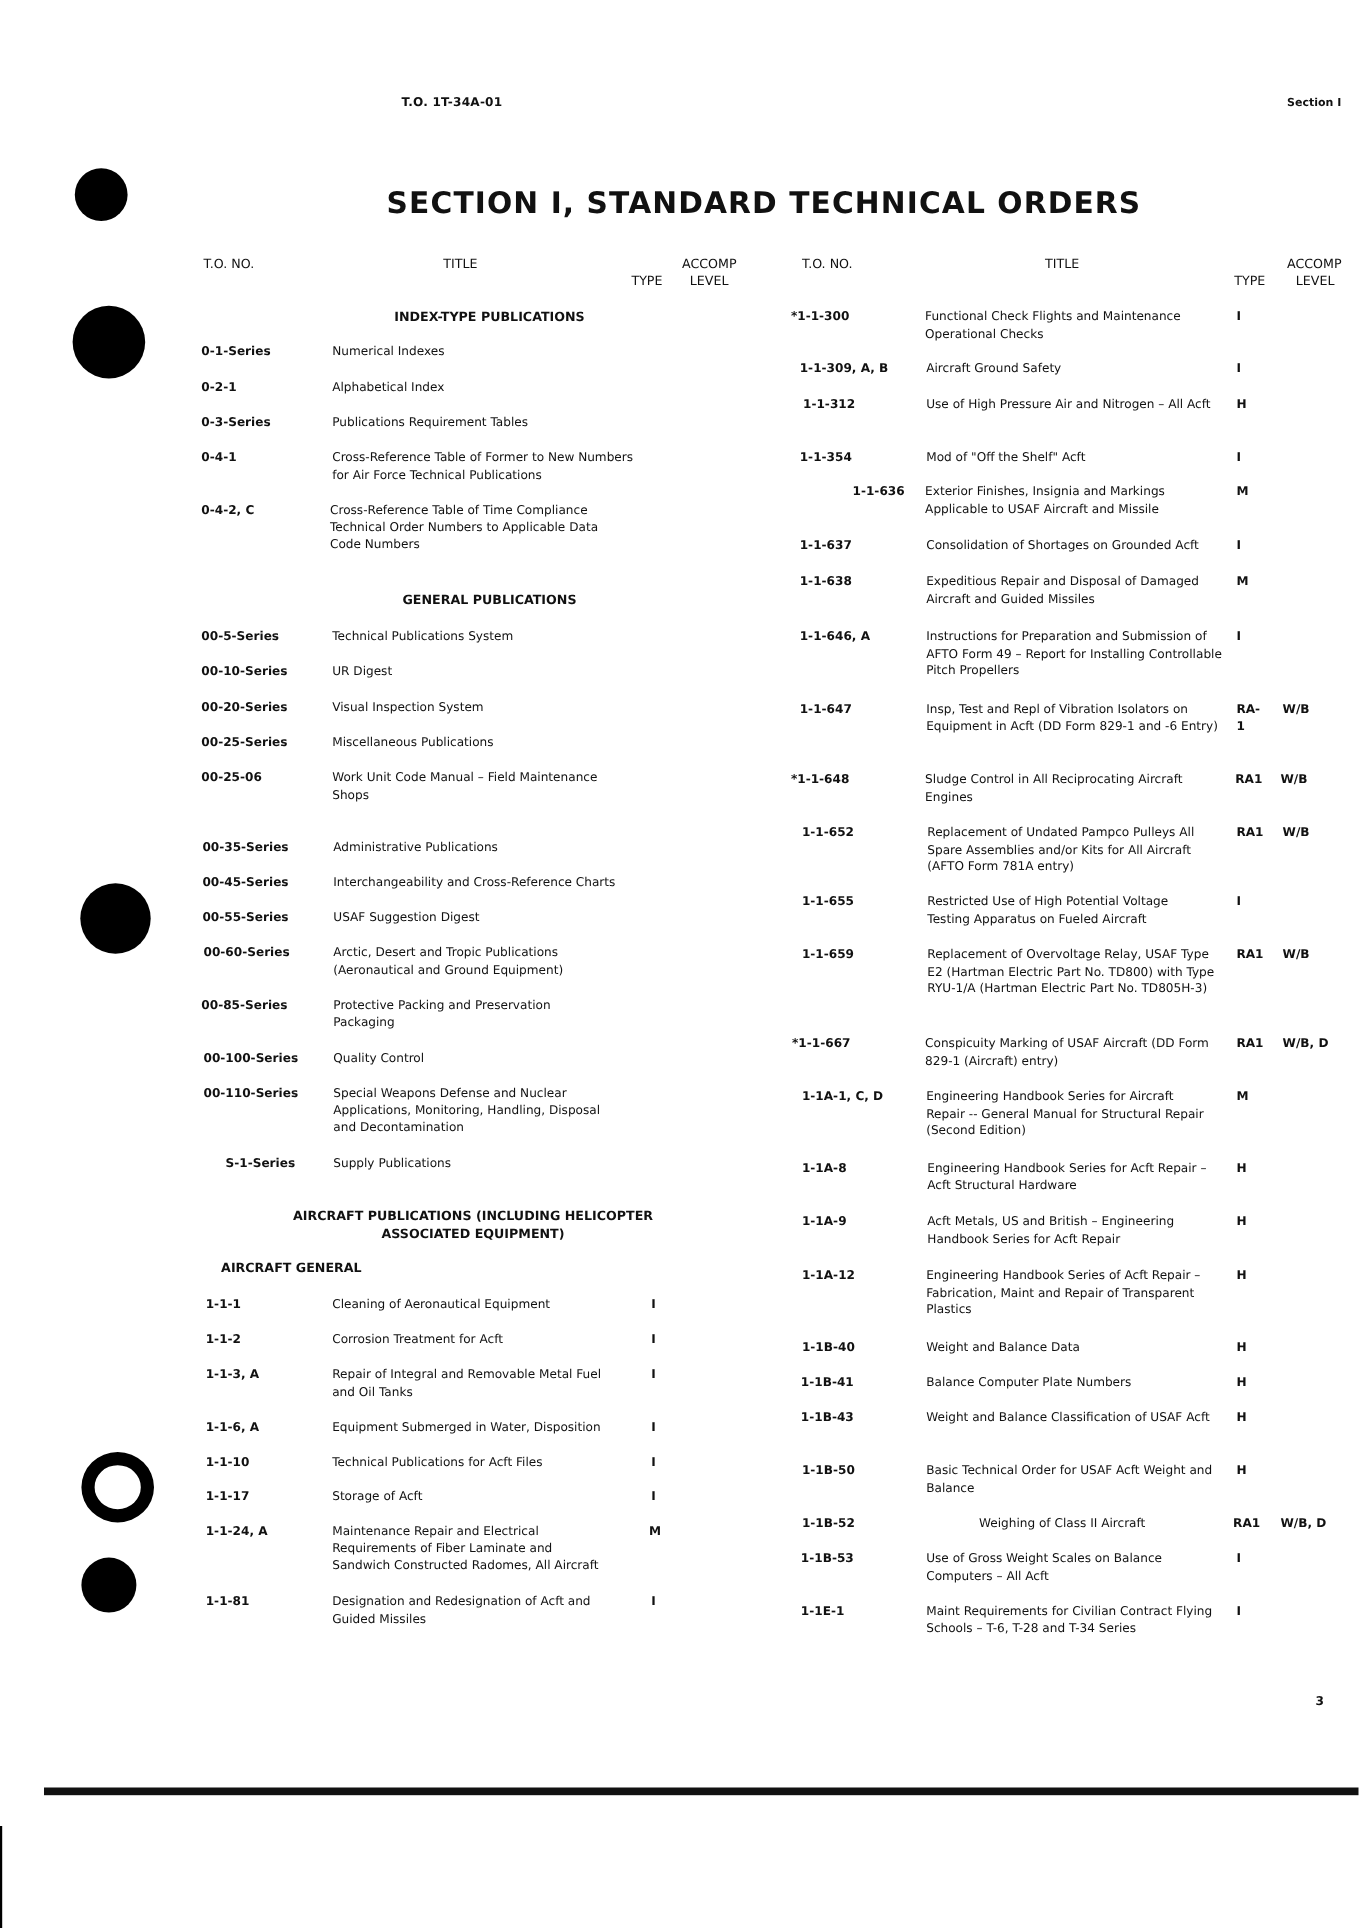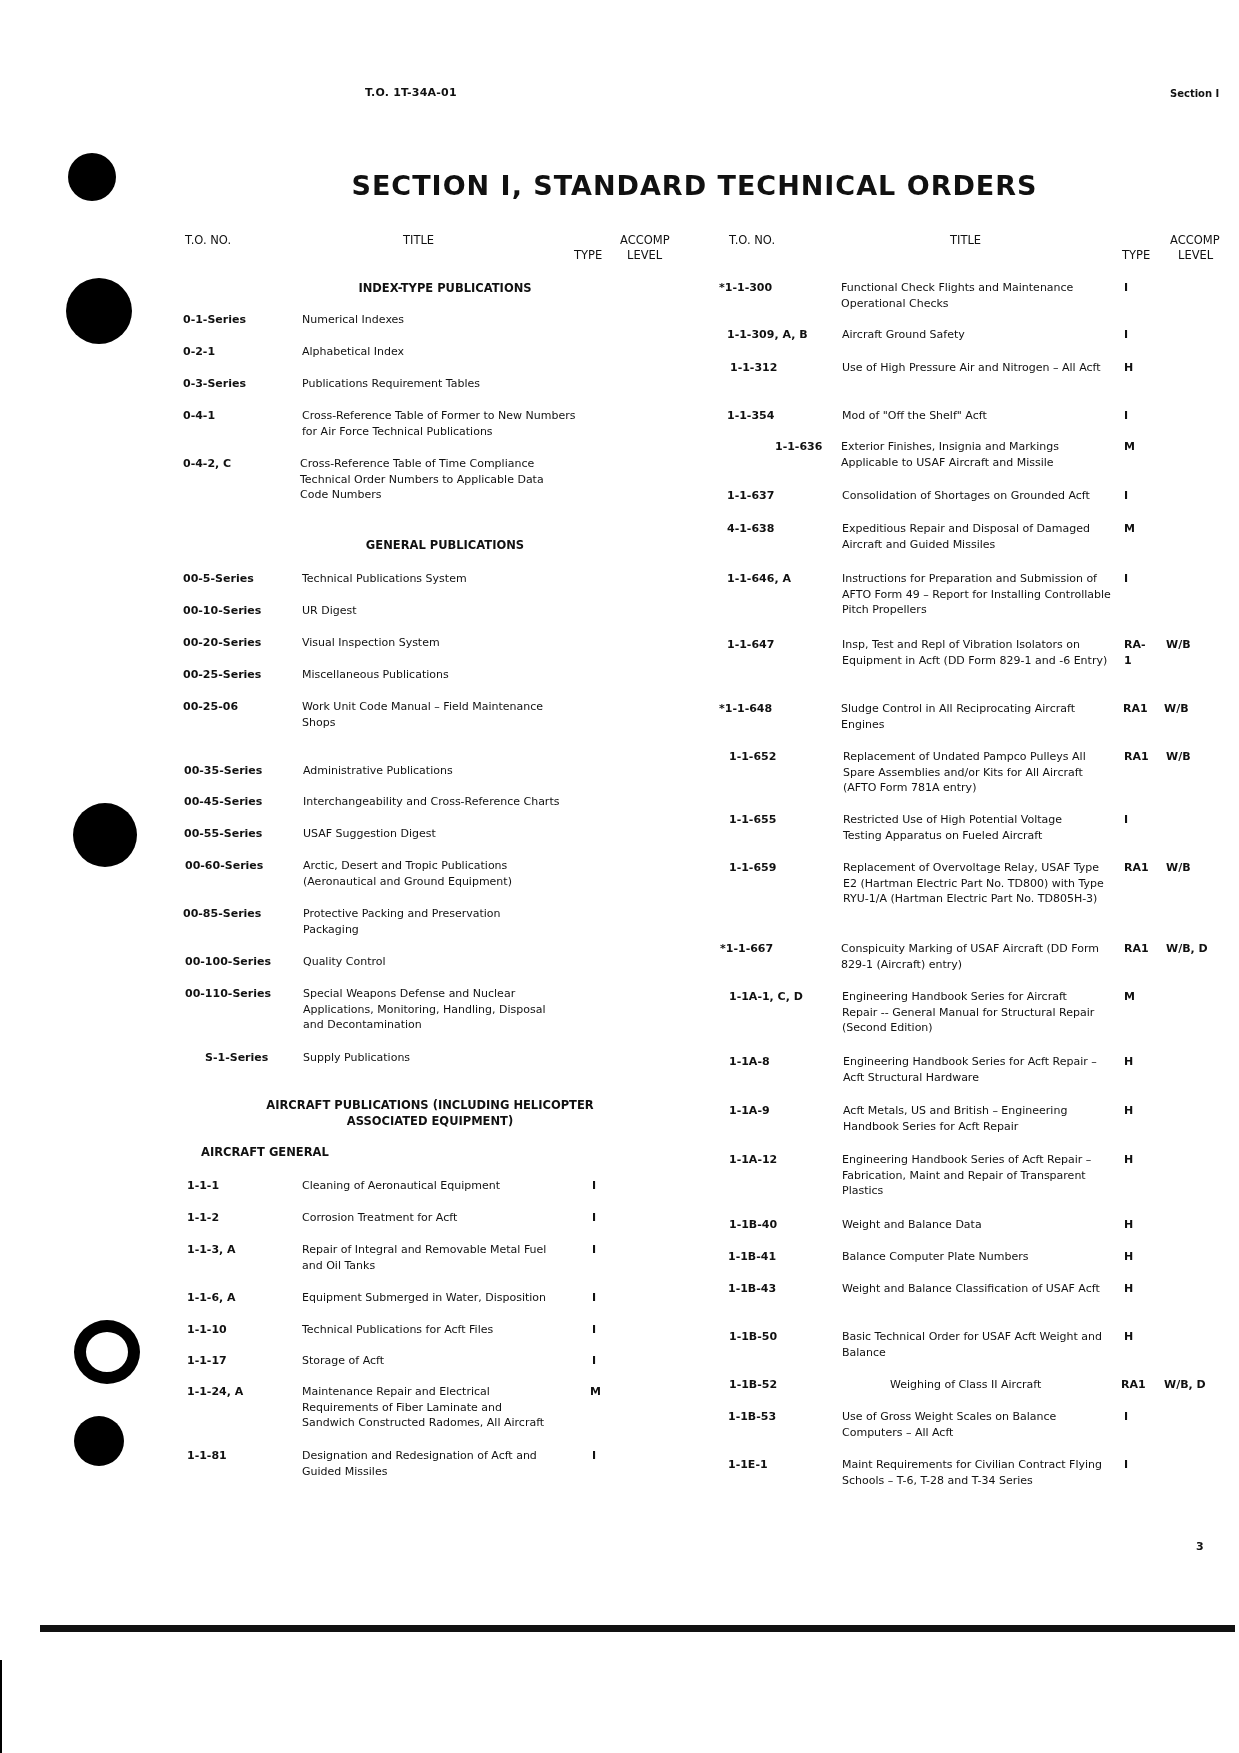--- a/index.html
+++ b/index.html
@@ -206,21 +206,21 @@
     <span class="no" style="left:727px;margin-left:48px;">1-1-636</span>
     <span class="tt" style="left:841px;width:250px;">Exterior Finishes, Insignia and Markings Applicable to USAF Aircraft and Missile</span>
     <span class="ty" style="left:1124px;">M</span>
   </div>
   <div class="row" style="left:0;top:488px;">
     <span class="no" style="left:727px;">1-1-637</span>
     <span class="tt" style="left:842px;width:275px;">Consolidation of Shortages on Grounded Acft</span>
     <span class="ty" style="left:1124px;">I</span>
   </div>
   <div class="row" style="left:0;top:521px;">
-    <span class="no" style="left:727px;">4-1-638</span>
+    <span class="no" style="left:727px;">1-1-638</span>
     <span class="tt" style="left:842px;width:275px;">Expeditious Repair and Disposal of Damaged Aircraft and Guided Missiles</span>
     <span class="ty" style="left:1124px;">M</span>
   </div>
   <div class="row" style="left:0;top:571px;">
     <span class="no" style="left:727px;">1-1-646, A</span>
     <span class="tt" style="left:842px;width:270px;">Instructions for Preparation and Submission of AFTO Form 49 – Report for Installing Controllable Pitch Propellers</span>
     <span class="ty" style="left:1124px;">I</span>
   </div>
   <div class="row" style="left:0;top:637px;">
     <span class="no" style="left:727px;">1-1-647</span>

